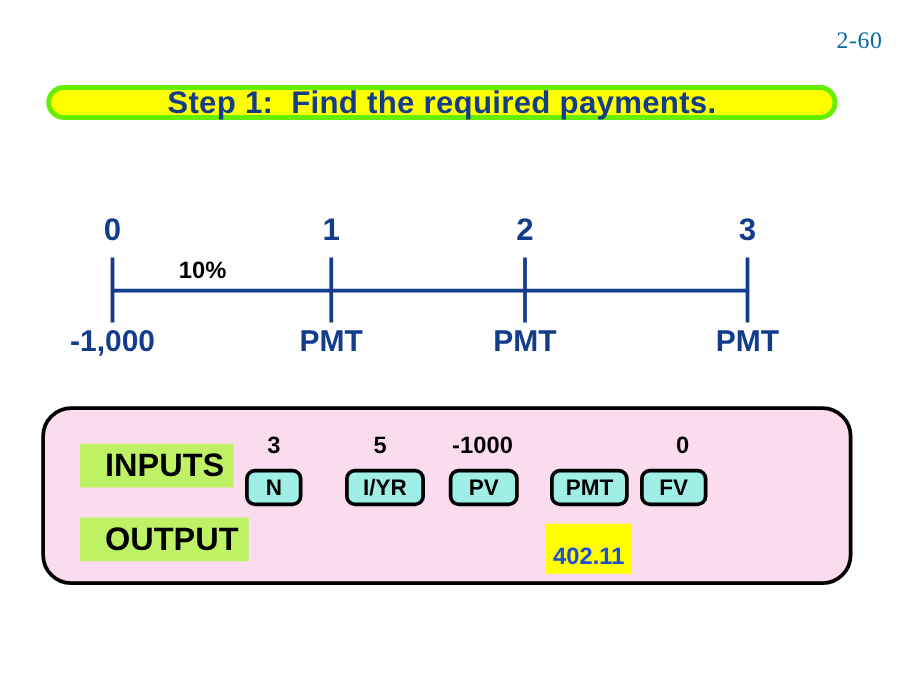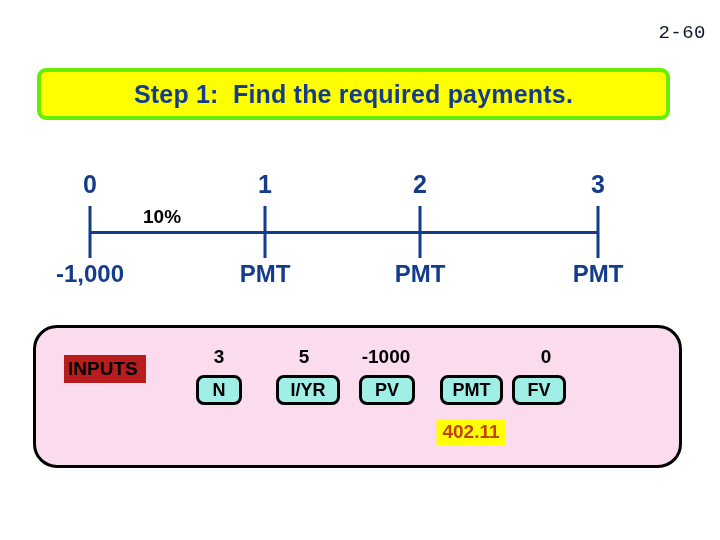--- a/index.html
+++ b/index.html
@@ -14,36 +14,36 @@
     overflow: hidden;
     font-family: "Liberation Sans", sans-serif;
   }
 
   
   #page-number {
     position: absolute;
     top: 22px;
     right: 14px;
     font-size: 19px;
-    color: #0f172a;
-    font-family: Liberation Mono, monospace;
+    color: #0369a1;
+    font-family: Liberation Serif, serif;
     letter-spacing: 0.5px;
   }
 
   
   #title-banner {
     position: absolute;
     left: 37px;
     top: 68px;
     width: 633px;
-    height: 52px;
+    height: 28px;
     box-sizing: border-box;
     background: #ffff00;
     border: 4px solid #66ee00;
-    border-radius: 9px;
+    border-radius: 19px;
     display: flex;
     align-items: center;
     justify-content: center;
   }
   #title-text {
     color: #133c8b;
     font-size: 25px;
     font-weight: bold;
     white-space: pre;
     letter-spacing: 0.2px;
@@ -103,25 +103,25 @@
     top: 325px;
     width: 649px;
     height: 143px;
     box-sizing: border-box;
     background: #fbdcee;
     border: 3px solid #000000;
     border-radius: 24px;
   }
   .calc-sidelabel {
     position: absolute;
-    background: #b91c1c;
-    color: #000000;
-    font-size: 19px;
-    font-weight: bold;
-    padding: 4px 8px 5px 4px;
+    background: #bef264;
+    color: #000000;
+    font-size: 26px;
+    font-weight: bold;
+    padding: 4px 8px 5px 20px;
     line-height: 1;
     white-space: nowrap;
   }
   #label-inputs { left: 28px; top: 27px; }
   #label-output { left: 28px; top: 86px; }
 
   .calc-key {
     position: absolute;
     top: 375px;
     box-sizing: border-box;
@@ -143,24 +143,24 @@
     color: #000000;
     font-size: 19px;
     font-weight: bold;
     white-space: nowrap;
   }
   #output-value {
     position: absolute;
     top: 419px;
     transform: translateX(-50%);
     background: #ffff00;
-    color: #c2410c;
-    font-size: 19px;
-    font-weight: bold;
-    padding: 3px 6px 4px 6px;
+    color: #1d4ed8;
+    font-size: 19px;
+    font-weight: bold;
+    padding: 17px 6px 4px 6px;
     line-height: 1;
     white-space: nowrap;
   }
 </style>
 </head>
 <body>
 
 <div id="page-number">2-60</div>
 
 <div id="title-banner">
@@ -185,20 +185,21 @@
   <div id="tl-flows">
       <div class="tl-flow" style="left: 90px;">-1,000</div>
       <div class="tl-flow" style="left: 265px;">PMT</div>
       <div class="tl-flow" style="left: 420px;">PMT</div>
       <div class="tl-flow" style="left: 598px;">PMT</div>
     </div>
 </div>
 
 <div id="calc-panel">
   <div id="label-inputs" class="calc-sidelabel">INPUTS</div>
+  <div id="label-output" class="calc-sidelabel">OUTPUT</div>
 </div>
 
 <div id="calc-keys">
     <div class="calc-key" style="left: 196px; width: 46px;">N</div>
     <div class="calc-key" style="left: 276px; width: 64px;">I/YR</div>
     <div class="calc-key" style="left: 359px; width: 56px;">PV</div>
     <div class="calc-key" style="left: 440px; width: 63px;">PMT</div>
     <div class="calc-key" style="left: 512px; width: 54px;">FV</div>
   </div>
 <div id="calc-values">

